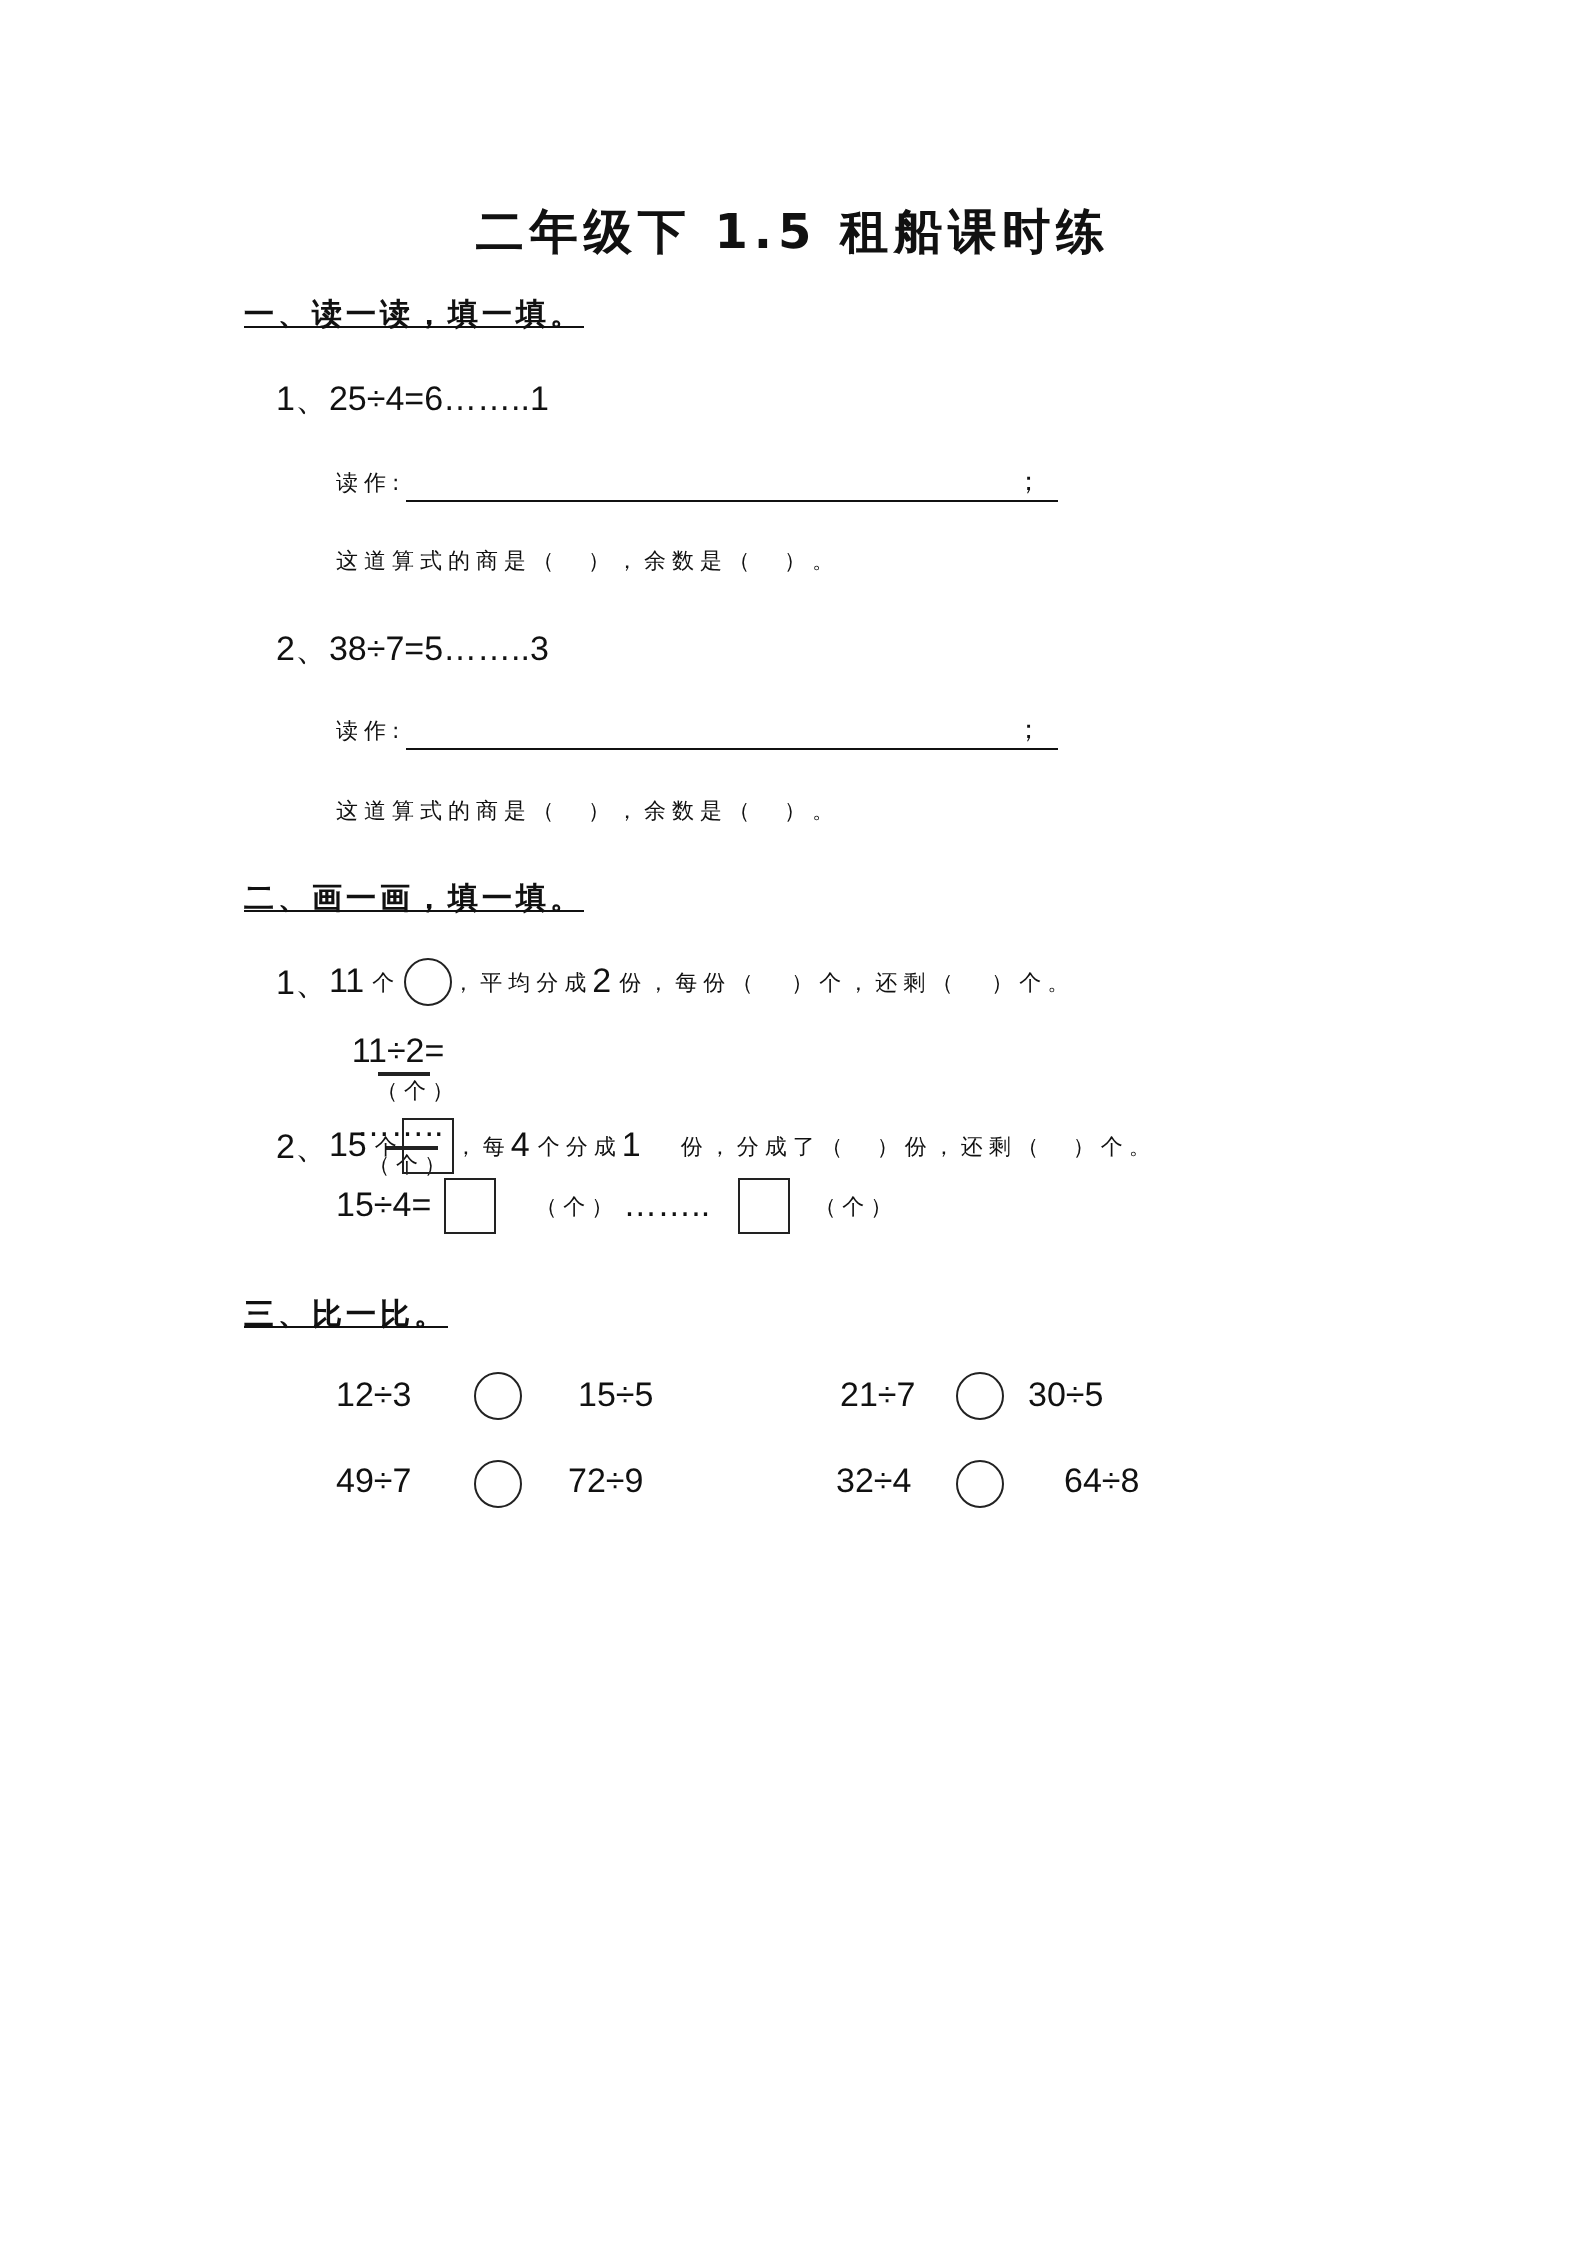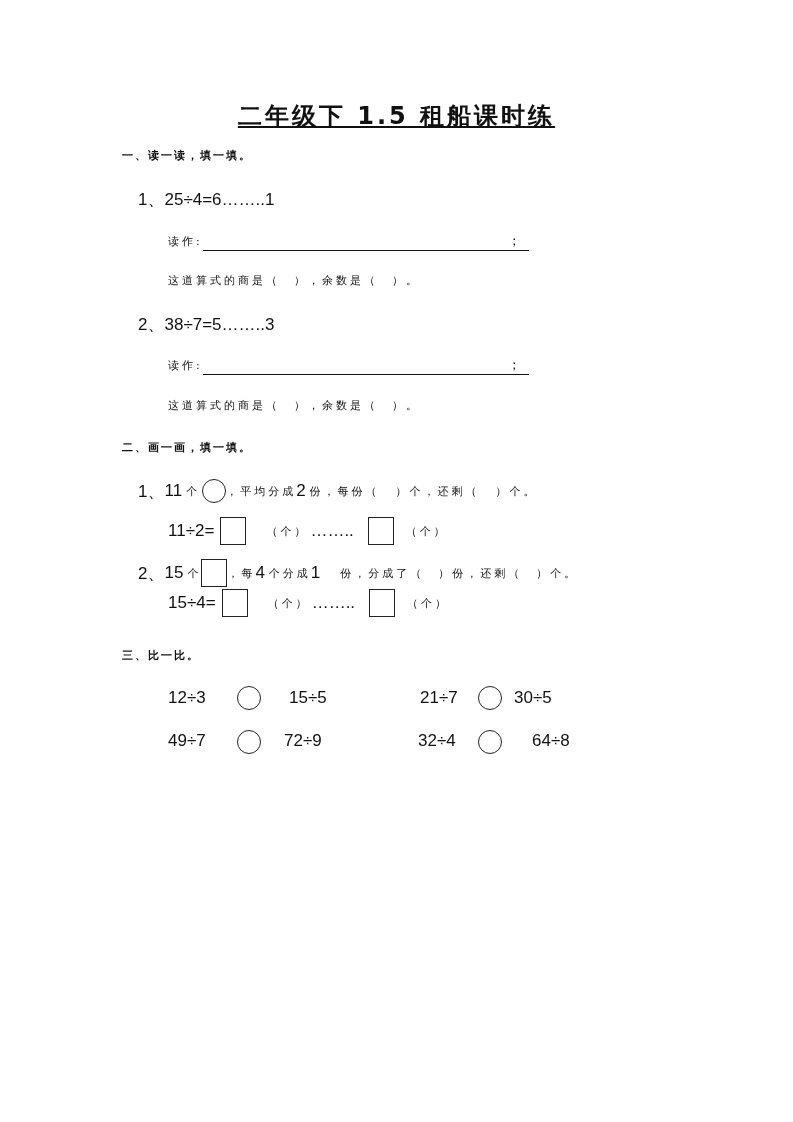--- a/index.html
+++ b/index.html
@@ -1,20 +1,20 @@
 <!DOCTYPE html>
 <html><head>
 <meta charset="utf-8">
 <style>
   html, body { margin: 0; padding: 0; background: #ffffff; }
   body { width: 793px; height: 1122px; position: relative; overflow: hidden;
          font-family: "DejaVu Sans", "Liberation Sans", sans-serif; color: #111; }
   .abs { position: absolute; white-space: nowrap; }
-  .title { left: 0; width: 793px; top: 100px; text-align: center; font-size: 24px; font-weight: bold; letter-spacing: 3px; text-decoration: underline; }
-  .sec { font-size: 11px; font-weight: bold; letter-spacing: 2px; }
+  .title { left: 0; width: 793px; top: 100px; text-align: center; font-size: 24px; font-weight: bold; letter-spacing: 3px; }
+  .sec { font-size: 15px; font-weight: bold; letter-spacing: 2px; text-decoration: underline; }
   .num { font-family: "Liberation Sans", sans-serif; font-size: 17px; }
   .cjk { font-size: 11px; letter-spacing: 3px; }
   .line { display: inline-block; border-bottom: 1.5px solid #111; vertical-align: bottom; }
   .box { display: inline-block; width: 26px; height: 28px; border: 1.5px solid #222; vertical-align: middle; box-sizing: border-box; }
   .circle { display: inline-block; width: 24px; height: 24px; border: 1.5px solid #222; border-radius: 50%; vertical-align: middle; box-sizing: border-box; }
   .row { display: flex; align-items: center; }
   .gap { display: inline-block; }
 </style>
 </head>
 <body>
@@ -62,21 +62,21 @@
   <span class="circle" style="margin-left:2px;"></span>
   <span class="cjk">，平均分成</span>
   <span class="num">2</span>
   <span class="cjk" style="margin-left:4px;">份，每份（</span>
   <span class="gap" style="width:16px;"></span>
   <span class="cjk">）个，还剩（</span>
   <span class="gap" style="width:16px;"></span>
   <span class="cjk">）个。</span>
 </div>
 
-<div class="abs row" style="left:168px; top:516px; height:30px;">
+<div class="abs row" style="left:168px; top:516px; height:30px;flex-direction:column;">
   <span class="num">11÷2=</span>
   <span class="box" style="margin-left:6px;"></span>
   <span class="cjk" style="margin-left:20px;">（个）</span>
   <span class="num" style="margin-left:2px;">……..</span>
   <span class="box" style="margin-left:14px;"></span>
   <span class="cjk" style="margin-left:12px;">（个）</span>
 </div>
 
 <div class="abs row" style="left:138px; top:558px; height:30px;">
   <span class="num">2、</span>

